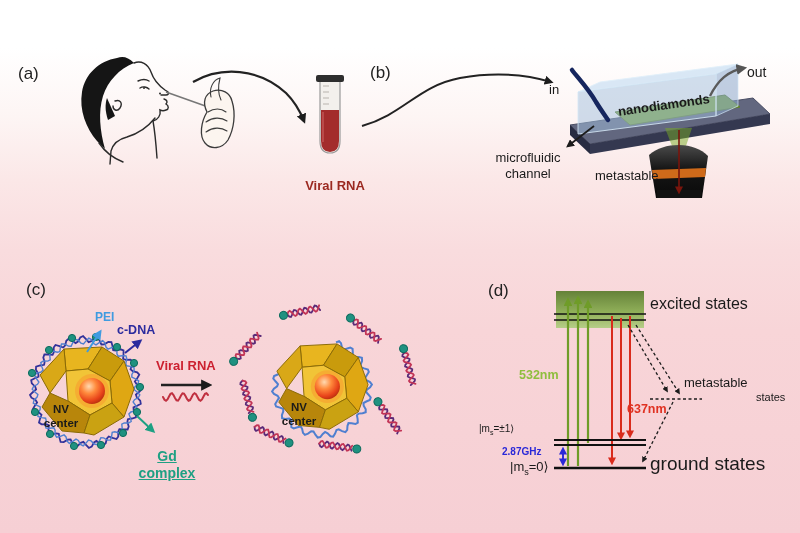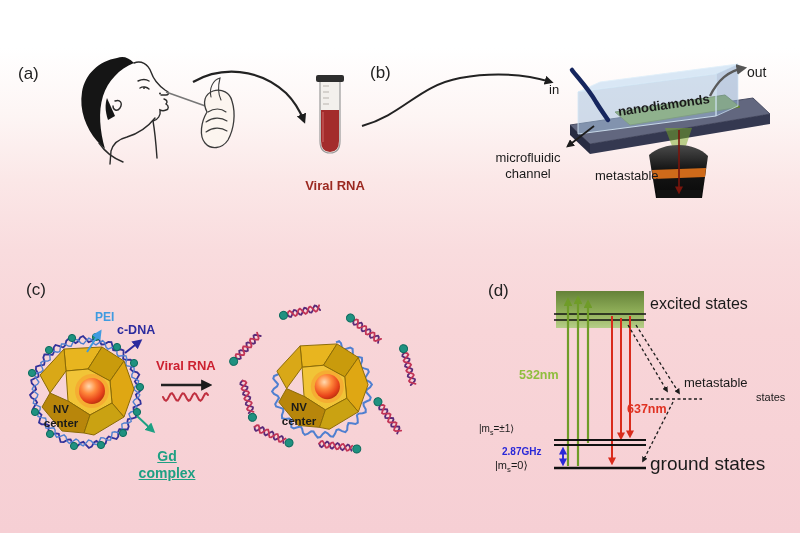--- a/index.html
+++ b/index.html
@@ -296,17 +296,17 @@
   <div class="lbl" style="left:650px;top:294px;font-size:16px;">excited states</div>
   <div class="lbl" style="left:684px;top:375px;font-size:13px;">metastable</div>
   <div class="lbl" style="left:724px;top:391px;font-size:11px;margin-left:32px;">states</div>
   <div class="lbl" style="left:650px;top:453px;font-size:19px;">ground states</div>
   <div class="lbl b" style="left:519px;top:368px;font-size:12.5px;color:#8fbe3e;">532nm</div>
   <div class="lbl b" style="left:627px;top:402px;font-size:12.5px;color:#e03222;">637nm</div>
   <div class="lbl b" style="left:489px;top:446px;font-size:10px;color:#2a28d8;margin-left:13px;">2.87GHz</div>
   <div class="lbl" style="left:479px;top:423px;font-size:10px;">
     <span>|m</span><sub>s</sub><span>=±1⟩</span>
   </div>
-  <div class="lbl" style="left:495px;top:459px;font-size:11px;">
+  <div class="lbl" style="left:510px;top:459px;font-size:13px;">
     <span>|m</span><sub>s</sub><span>=0⟩</span>
   </div>
 
 </div>
 
 </body></html>

